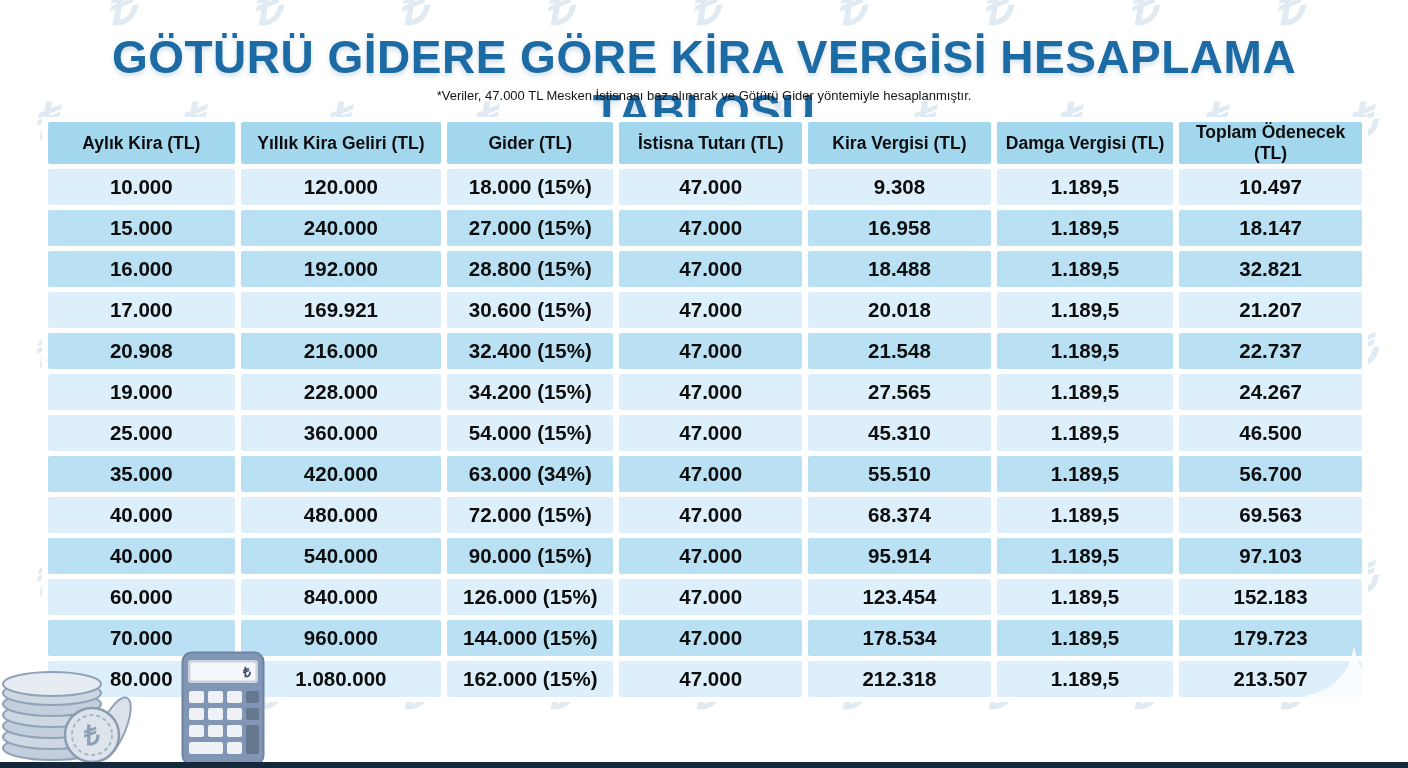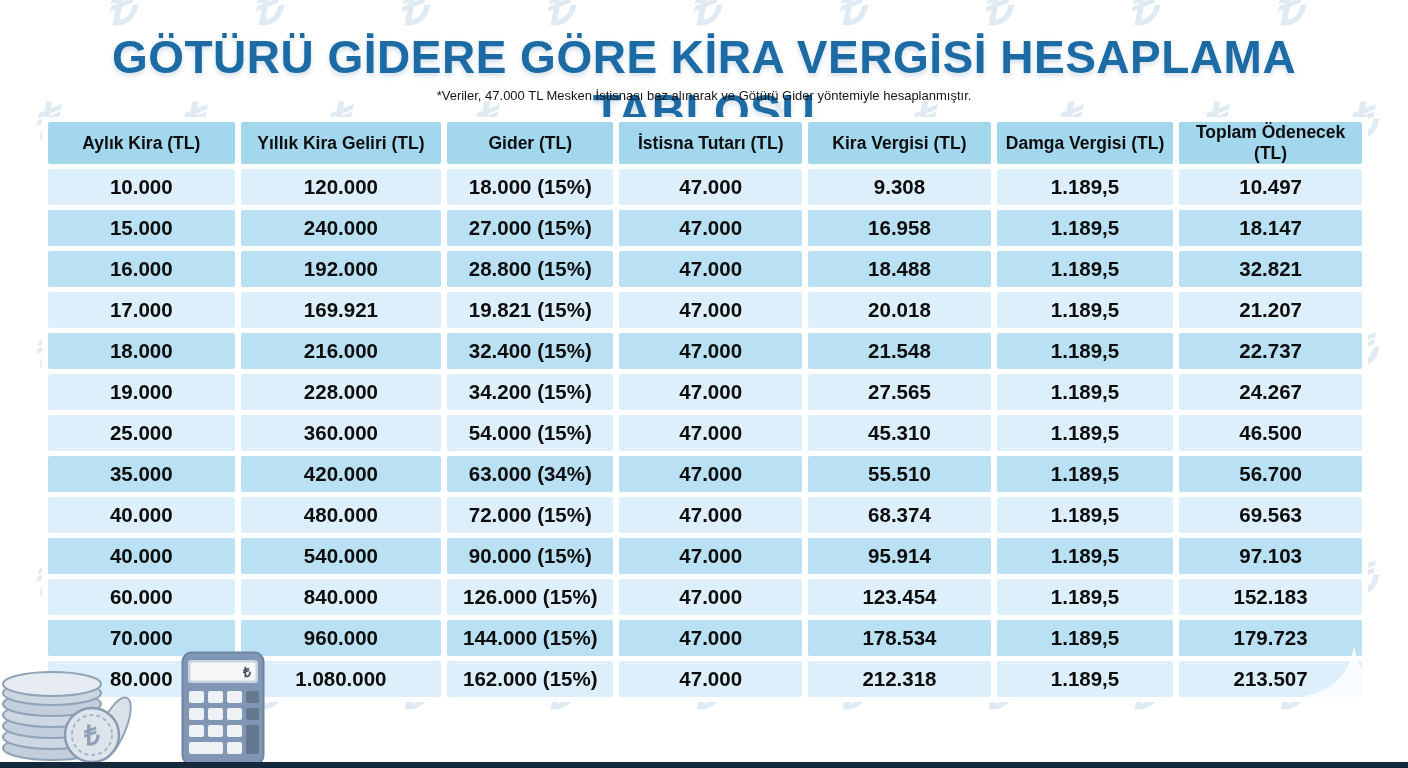--- a/index.html
+++ b/index.html
@@ -247,28 +247,28 @@
           <td>192.000</td>
           <td>28.800 (15%)</td>
           <td>47.000</td>
           <td>18.488</td>
           <td>1.189,5</td>
           <td>32.821</td>
         </tr>
         <tr class="row-light">
           <td>17.000</td>
           <td>169.921</td>
-          <td>19.821 (15%)</td>
+          <td>30.600 (15%)</td>
           <td>47.000</td>
           <td>20.018</td>
           <td>1.189,5</td>
           <td>21.207</td>
         </tr>
         <tr class="row-dark">
-          <td>18.000</td>
+          <td>20.908</td>
           <td>216.000</td>
           <td>32.400 (15%)</td>
           <td>47.000</td>
           <td>21.548</td>
           <td>1.189,5</td>
           <td>22.737</td>
         </tr>
         <tr class="row-light">
           <td>19.000</td>
           <td>228.000</td>

